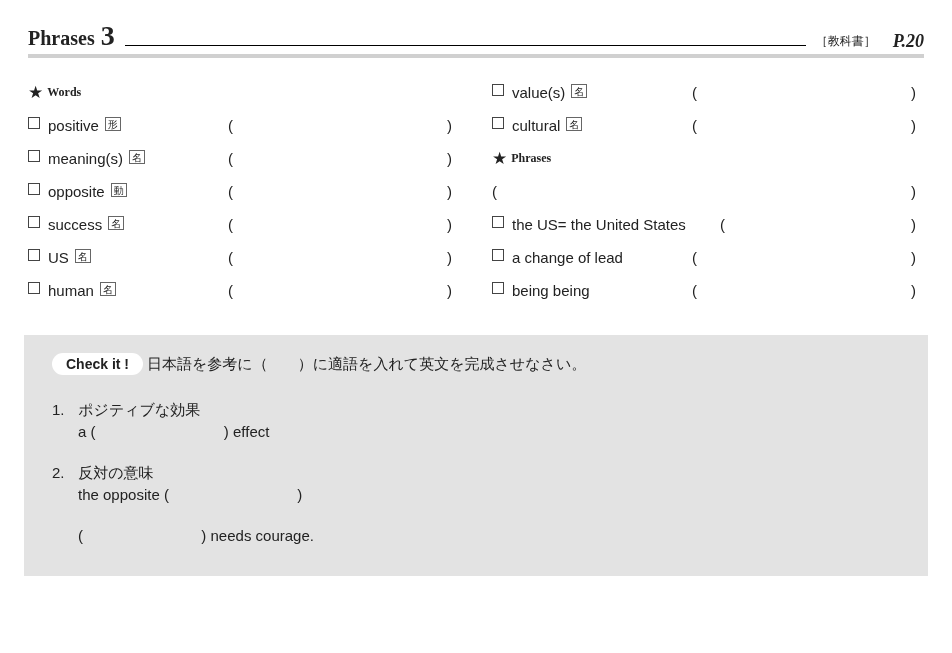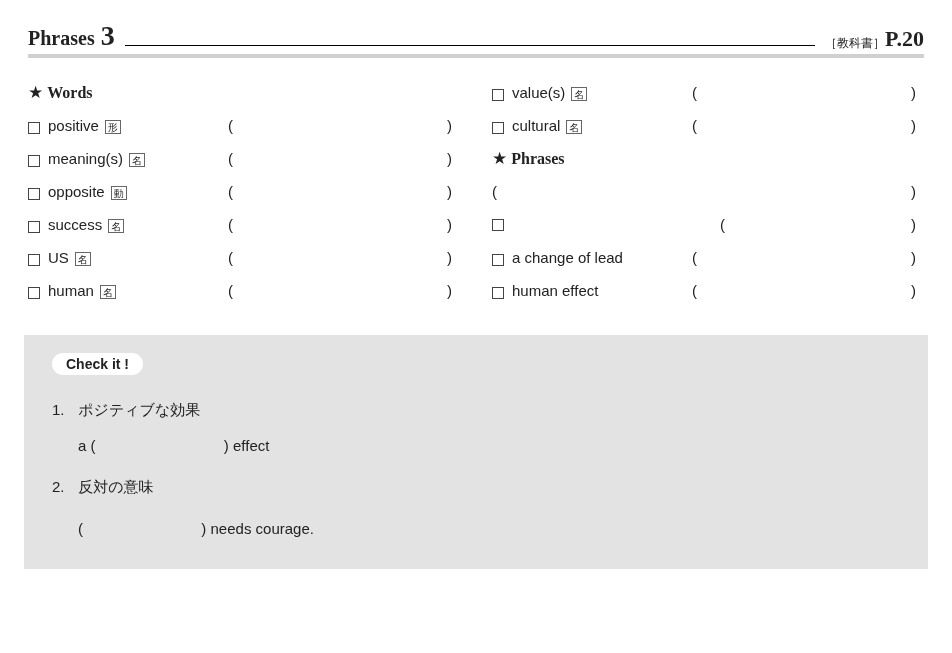--- a/index.html
+++ b/index.html
@@ -37,64 +37,65 @@
   }
   .header-line {
     flex: 1;
     border-bottom: 1px solid #000;
     margin: 0 10px 6px 10px;
     height: 1px;
   }
   .page-ref {
     font-size: 12px;
     display: flex;
-    align-items: flex-end;
-    gap: 0;
+    align-items: center;
+    gap: 17px;
   }
   .page-num {
     font-family: "Bodoni MT", "Times New Roman", serif;
-    font-size: 22px;
-    font-weight: bold;
+    font-size: 18px;
+    font-weight: bold;
+    font-style: italic;
   }
   .vocab-area {
     display: flex;
     gap: 32px;
     margin-top: 18px;
     font-family: sans-serif;
     font-size: 15px;
   }
   .col {
     flex: 1;
   }
   .row {
     display: flex;
     align-items: center;
     height: 33px;
   }
   .star-heading {
     font-weight: bold;
     font-family: "Hiragino Mincho ProN", serif;
-    font-size: 16px;
+    font-size: 12px;
   }
   .star {
     font-size: 17px;
     margin-right: 4px;
   }
   .checkbox {
     display: inline-block;
     width: 12px;
     height: 12px;
     border: 1px solid #444;
     margin-right: 8px;
     flex-shrink: 0;
   }
   .term {
     flex: 0 0 200px;
     display: flex;
-    align-items: flex-end;
+    align-items: flex-start;
   }
   .pos-tag {
     display: inline-block;
     border: 1px solid #666;
     font-size: 10px;
     padding: 0 2px;
     margin-left: 6px;
     line-height: 13px;
     height: 14px;
   }
@@ -141,21 +142,21 @@
   }
   .ex-num {
     display: inline-block;
     width: 22px;
     margin-left: -24px;
   }
   .ex-jp {
     font-family: "Hiragino Mincho ProN", serif;
   }
   .ex-en {
-    margin-top: 14px;
+    margin-top: 0;
     padding-left: 2px;
   }
   .blank-paren {
     display: inline-block;
     letter-spacing: 1px;
   }
 </style>
 </head>
 <body>
 
@@ -288,20 +289,21 @@
       <div class="row">
         <span class="paren">
           <span>(</span>
           <span>)</span>
         </span>
       </div>
 
       <div class="row">
         <span class="term" style="flex:0 0 228px">
           <span class="checkbox"></span>
+          <span>the US= the United States</span>
         </span>
         <span class="paren">
           <span>(</span>
           <span>)</span>
         </span>
       </div>
 
       <div class="row">
         <span class="term">
           <span class="checkbox"></span>
@@ -309,33 +311,34 @@
         </span>
         <span class="paren">
           <span>(</span>
           <span>)</span>
         </span>
       </div>
 
       <div class="row">
         <span class="term">
           <span class="checkbox"></span>
-          <span>human effect</span>
+          <span>being being</span>
         </span>
         <span class="paren">
           <span>(</span>
           <span>)</span>
         </span>
       </div>
     </div>
   </div>
 
   <div class="check-section">
     <div class="check-header">
       <span class="check-pill">Check it !</span>
+      <span class="check-instr">日本語を参考に（　　）に適語を入れて英文を完成させなさい。</span>
     </div>
 
     <div class="exercise-list">
 
       <div class="ex-item">
         <div>
           <span class="ex-num">1.</span>
           <span class="ex-jp">ポジティブな効果</span>
         </div>
         <div class="ex-en">
@@ -343,20 +346,25 @@
           <span class="blank-paren" style="display:inline-block;width:120px"></span>
           <span>) effect</span>
         </div>
       </div>
 
       <div class="ex-item">
         <div>
           <span class="ex-num">2.</span>
           <span class="ex-jp">反対の意味</span>
         </div>
+        <div class="ex-en">
+          <span>the opposite (</span>
+          <span class="blank-paren" style="display:inline-block;width:120px"></span>
+          <span>)</span>
+        </div>
       </div>
 
 
       <div class="ex-item">
         <div class="ex-en">
           <span>(</span>
           <span class="blank-paren" style="display:inline-block;width:110px"></span>
           <span>) needs courage.</span>
         </div>
       </div>

